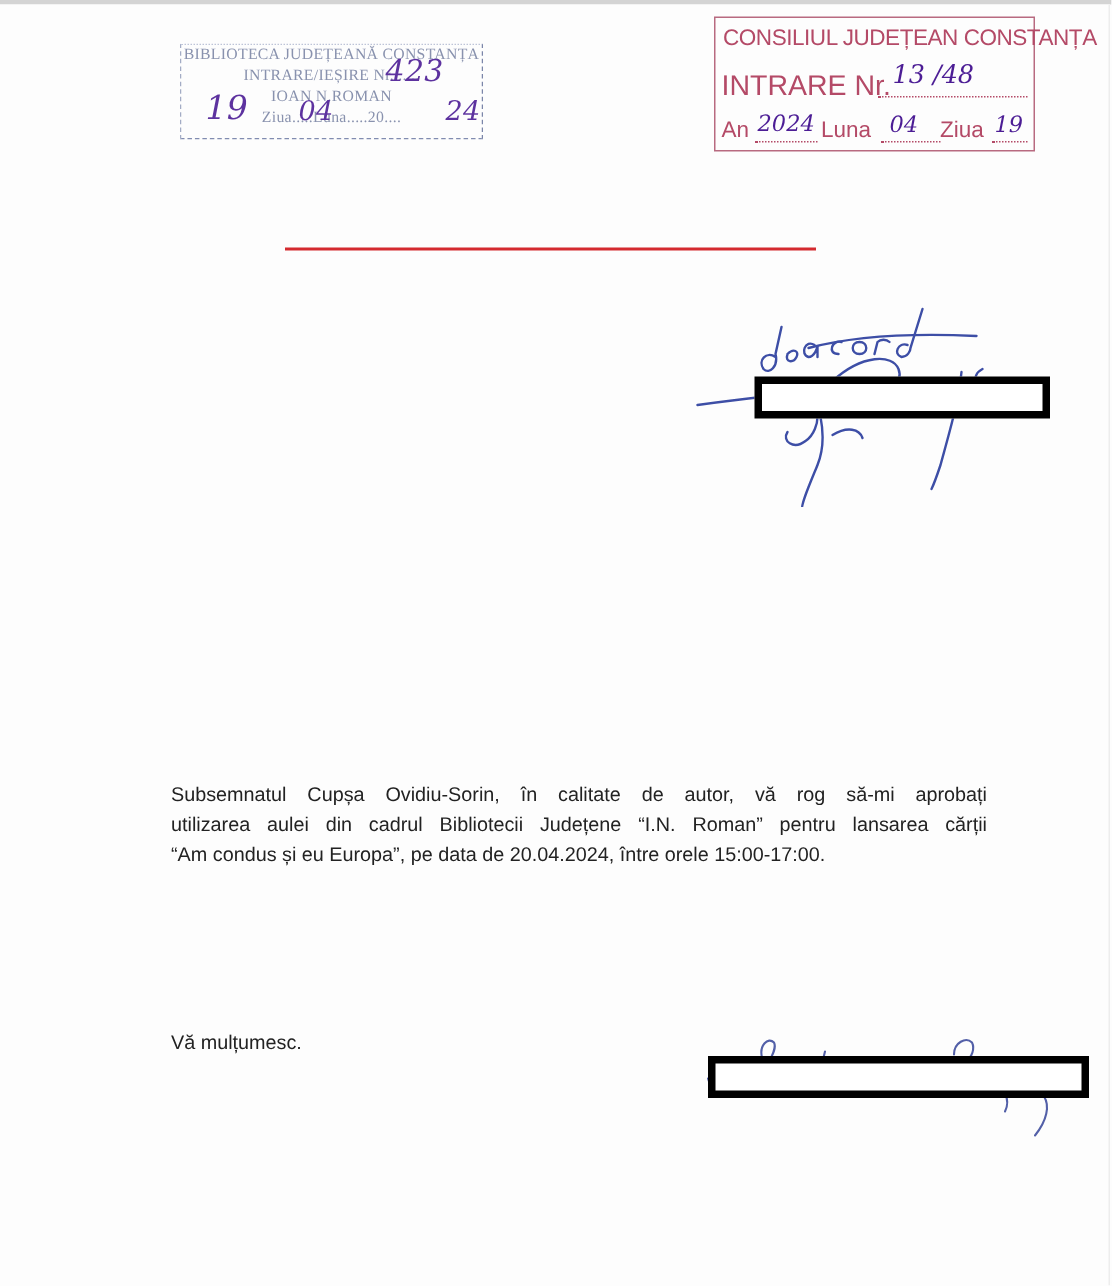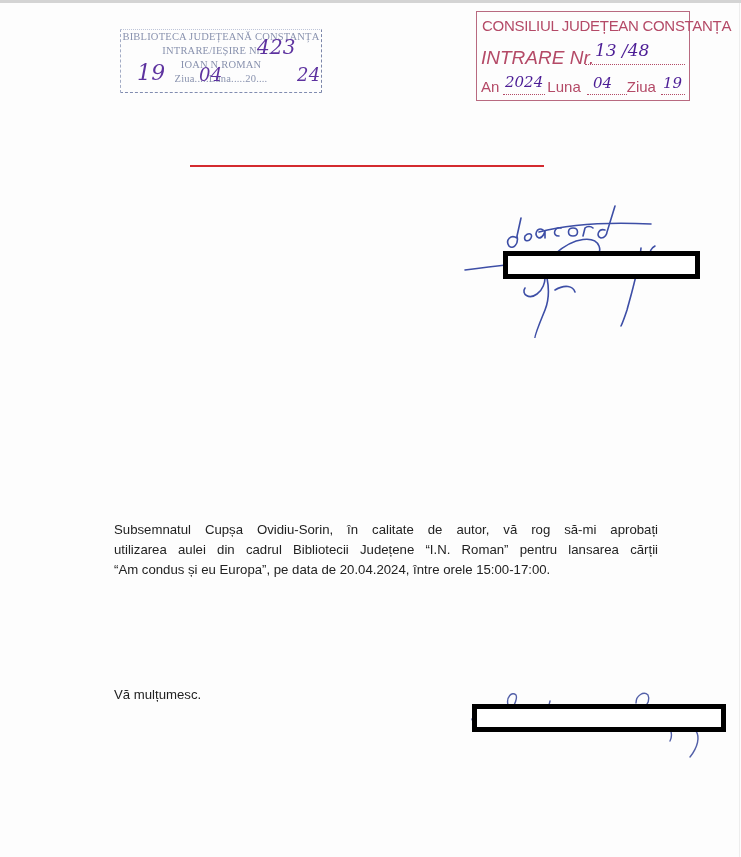--- a/index.html
+++ b/index.html
@@ -26,21 +26,21 @@
     .stamp-lib .hand-day { left: 16px; top: 36px; font-size: 22px; }
     .stamp-lib .hand-month { left: 78px; top: 38px; font-size: 18px; }
     .stamp-lib .hand-year { left: 140px; top: 38px; font-size: 18px; margin-left: 36px; }
 
     
     .stamp-cj {
       position: absolute; left: 476px; top: 8px; width: 214px; height: 90px;
       border: 1.5px solid #b86a80; color: #b44a67; box-sizing: border-box;
     }
     .stamp-cj .title { position: absolute; left: 5px; top: 5px; font-size: 15px; letter-spacing: -0.3px; white-space: nowrap; }
-    .stamp-cj .intrare { position: absolute; left: 4px; top: 35px; font-size: 19px; white-space: nowrap; font-style: italic; }
+    .stamp-cj .intrare { position: absolute; left: 4px; top: 35px; font-size: 19px; white-space: nowrap; }
     .stamp-cj .dots1 { position: absolute; left: 108px; top: 52px; width: 100px; border-bottom: 1.5px dotted #b44a67; }
     .stamp-cj .bottom-row { position: absolute; left: 4px; top: 66px; font-size: 15px; white-space: nowrap; }
     .stamp-cj .dots-an { position: absolute; left: 26px; top: 82px; width: 42px; border-bottom: 1.5px dotted #b44a67; }
     .stamp-cj .dots-luna { position: absolute; left: 110px; top: 82px; width: 40px; border-bottom: 1.5px dotted #b44a67; }
     .stamp-cj .dots-ziua { position: absolute; left: 184px; top: 82px; width: 24px; border-bottom: 1.5px dotted #b44a67; }
     .stamp-cj .hand { color: #4c1d95; }
     .stamp-cj .h-nr { left: 118px; top: 28px; font-size: 17px; }
     .stamp-cj .h-an { left: 28px; top: 61px; font-size: 15px; }
     .stamp-cj .h-luna { left: 116px; top: 62px; font-size: 15px; }
     .stamp-cj .h-ziua { left: 186px; top: 62px; font-size: 15px; }

